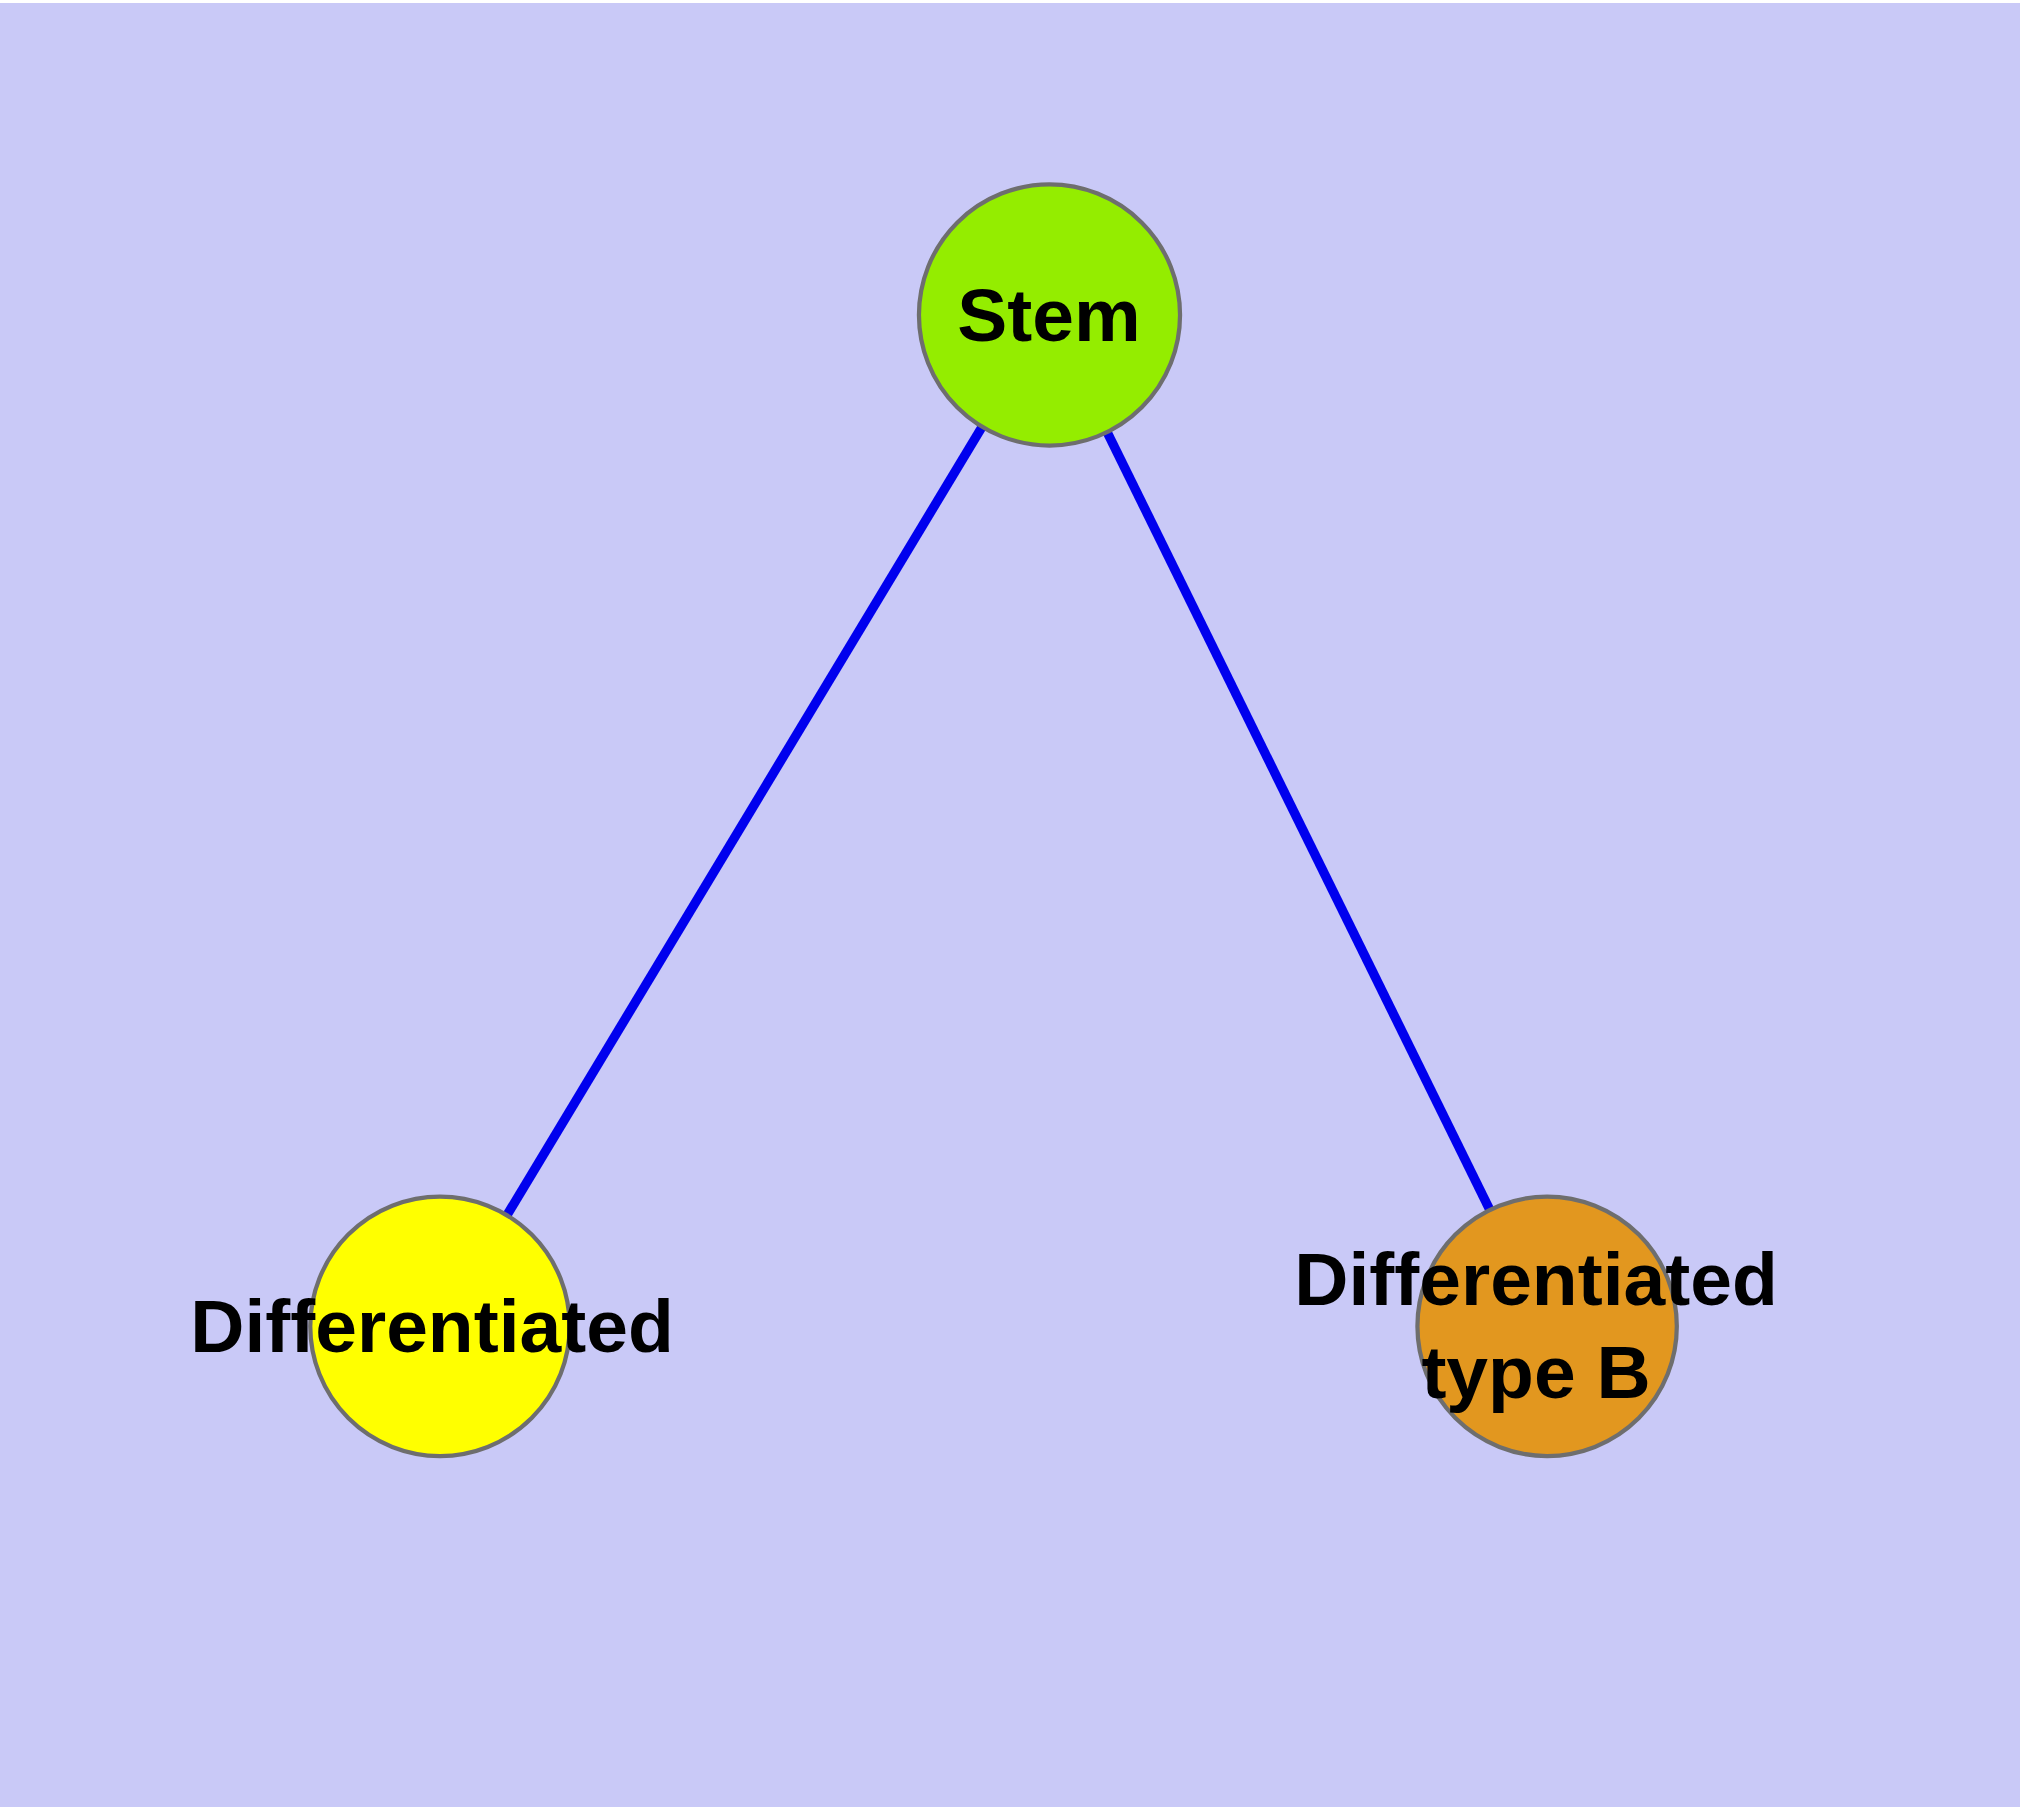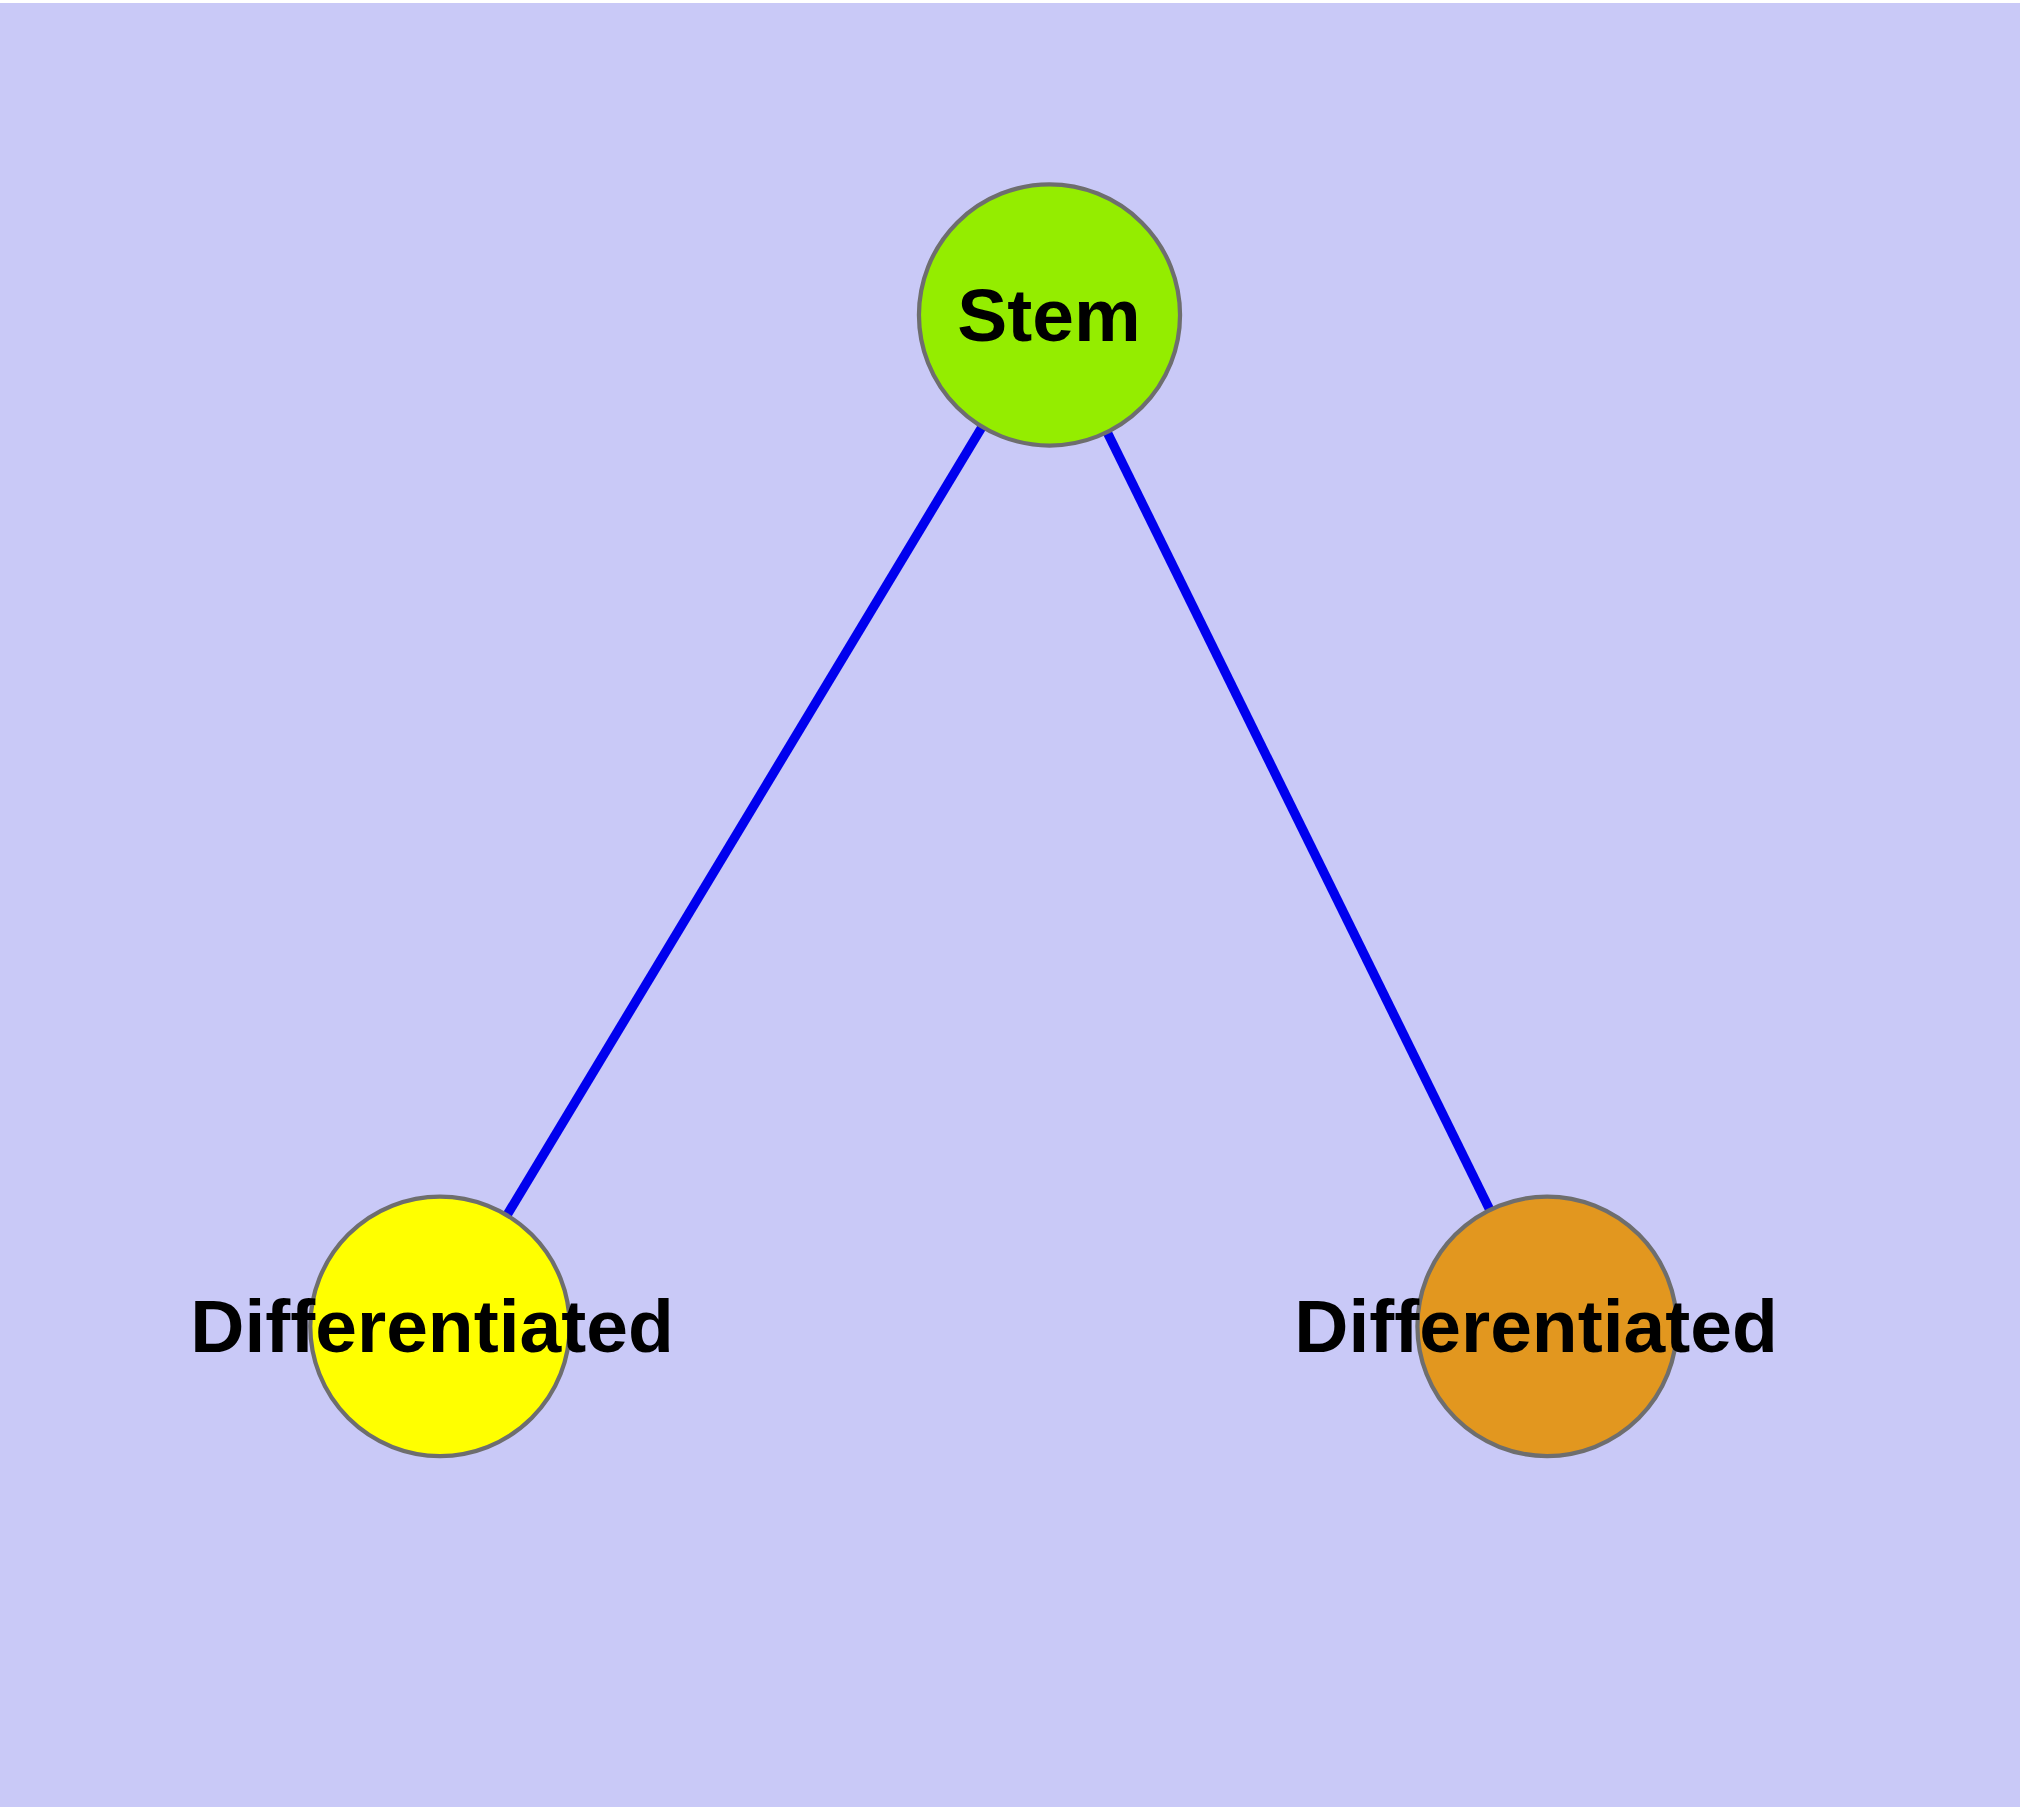--- a/index.html
+++ b/index.html
@@ -71,16 +71,17 @@
   <div class="node-label" style="left: 1049px; top: 312px; color: rgb(0, 0, 0);">
     <span class="line">Stem</span>
   </div>
 
   <div class="node-label" style="left: 432px; top: 1323px; color: rgb(0, 0, 0);">
     <span class="line">Differentiated</span>
   </div>
 
   <div class="node-label" style="left: 1536px; top: 1323px; color: rgb(0, 0, 0);">
     <span class="line">Differentiated</span>
+    <span class="line">type B</span>
   </div>
 
 </div>
 
 
 </body></html>

